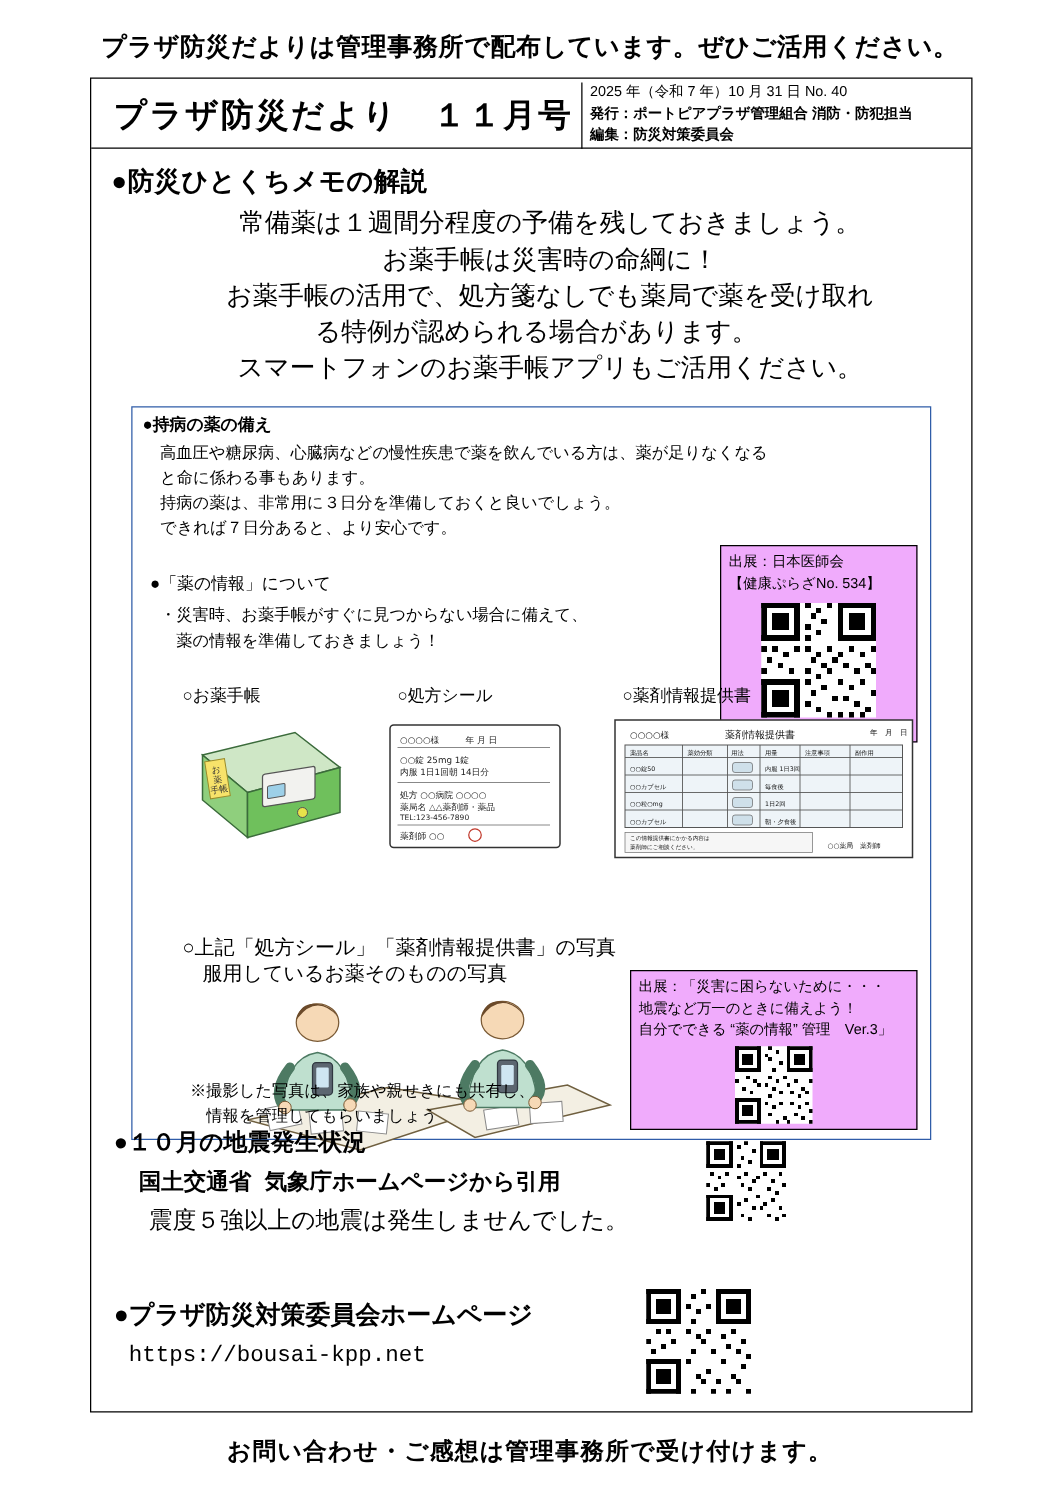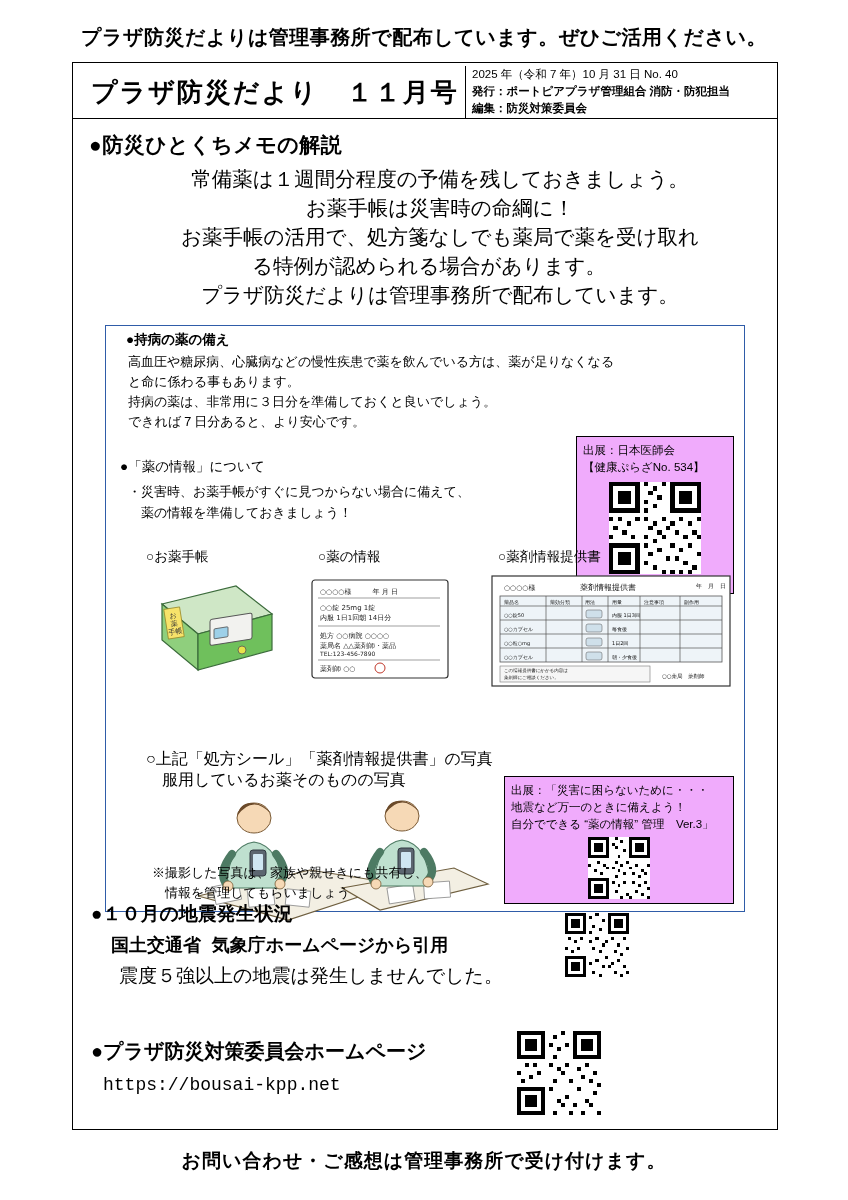--- a/index.html
+++ b/index.html
@@ -99,21 +99,21 @@
   .bluebox {
     position: absolute;
     left: 32px; top: 262px;
     width: 640px;
     height: 587px;
     border: 1.2px solid #2f5ca8;
     box-sizing: border-box;
   }
   .bb-title {
     position: absolute;
-    left: 20px; top: 5px;
+    left: 8px; top: 5px;
     font-size: 13.5px;
     font-weight: bold;
   }
   .bb-p1 {
     position: absolute;
     left: 22px; top: 26px;
     width: 600px;
     font-size: 13px;
     line-height: 20px;
   }
@@ -211,21 +211,21 @@
       </div>
     </div>
 
     <div style="position:absolute;left:16px;top:68px;width:680px;">
       <div class="sec-head">●防災ひとくちメモの解説</div>
       <div class="lead" style="margin-top:6px;">
         <p class="indent1">常備薬は１週間分程度の予備を残しておきましょう。</p>
         <p class="indent1">お薬手帳は災害時の命綱に！</p>
         <p class="indent1">お薬手帳の活用で、処方箋なしでも薬局で薬を受け取れ</p>
         <p>る特例が認められる場合があります。</p>
-        <p class="indent1">プラザ防災だよりは管理事務所で配布しています。</p>
+        <p class="indent1">スマートフォンのお薬手帳アプリもご活用ください。</p>
       </div>
     </div>
 
     <div class="bluebox">
 
       <div class="bb-title">●持病の薬の備え</div>
 
       <div class="bb-p1">
         <div>高血圧や糖尿病、心臓病などの慢性疾患で薬を飲んでいる方は、薬が足りなくなる</div>
         <div>と命に係わる事もあります。</div>
@@ -310,21 +310,21 @@
               <rect x="19" y="19" width="1" height="1"></rect>
             <rect x="14" y="20" width="1" height="1"></rect>
               <rect x="16" y="20" width="1" height="1"></rect>
             <rect x="20" y="12" width="1" height="1"></rect>
               <rect x="18" y="20" width="1" height="1"></rect>
           </g>
         </svg>
       </div>
 
       <div class="bb-col-label" style="left:40px; top:222px;">○お薬手帳</div>
-      <div class="bb-col-label" style="left:212px; top:222px;">○薬の情報</div>
+      <div class="bb-col-label" style="left:212px; top:222px;">○処方シール</div>
       <div class="bb-col-label" style="left:392px; top:222px;">○薬剤情報提供書</div>
 
       <svg class="ill" style="left:38px; top:248px;" width="140" height="112" viewBox="0 0 140 112">
         <polygon points="18,30 92,12 128,40 54,60" fill="#cfe7c6" stroke="#3b6b3b" stroke-width="1.2"></polygon>
         <polygon points="18,30 54,60 54,96 18,66" fill="#8fcf7d" stroke="#3b6b3b" stroke-width="1.2"></polygon>
         <polygon points="54,60 128,40 128,76 54,96" fill="#6fc05c" stroke="#3b6b3b" stroke-width="1.2"></polygon>
         <rect x="66" y="56" width="42" height="26" rx="2" fill="#f2f2ef" stroke="#555" stroke-width="1" transform="skewY(-9)"></rect>
         <rect x="70" y="66" width="14" height="10" rx="1" fill="#9dd0e8" stroke="#555" stroke-width=".8" transform="skewY(-9)"></rect>
         <circle cx="98" cy="76" r="4" fill="#e8e34a" stroke="#555" stroke-width=".8"></circle>
         <rect x="22" y="34" width="16" height="30" fill="#f7e36a" stroke="#9a8b2a" stroke-width=".8" transform="rotate(-9 30 49)"></rect>

